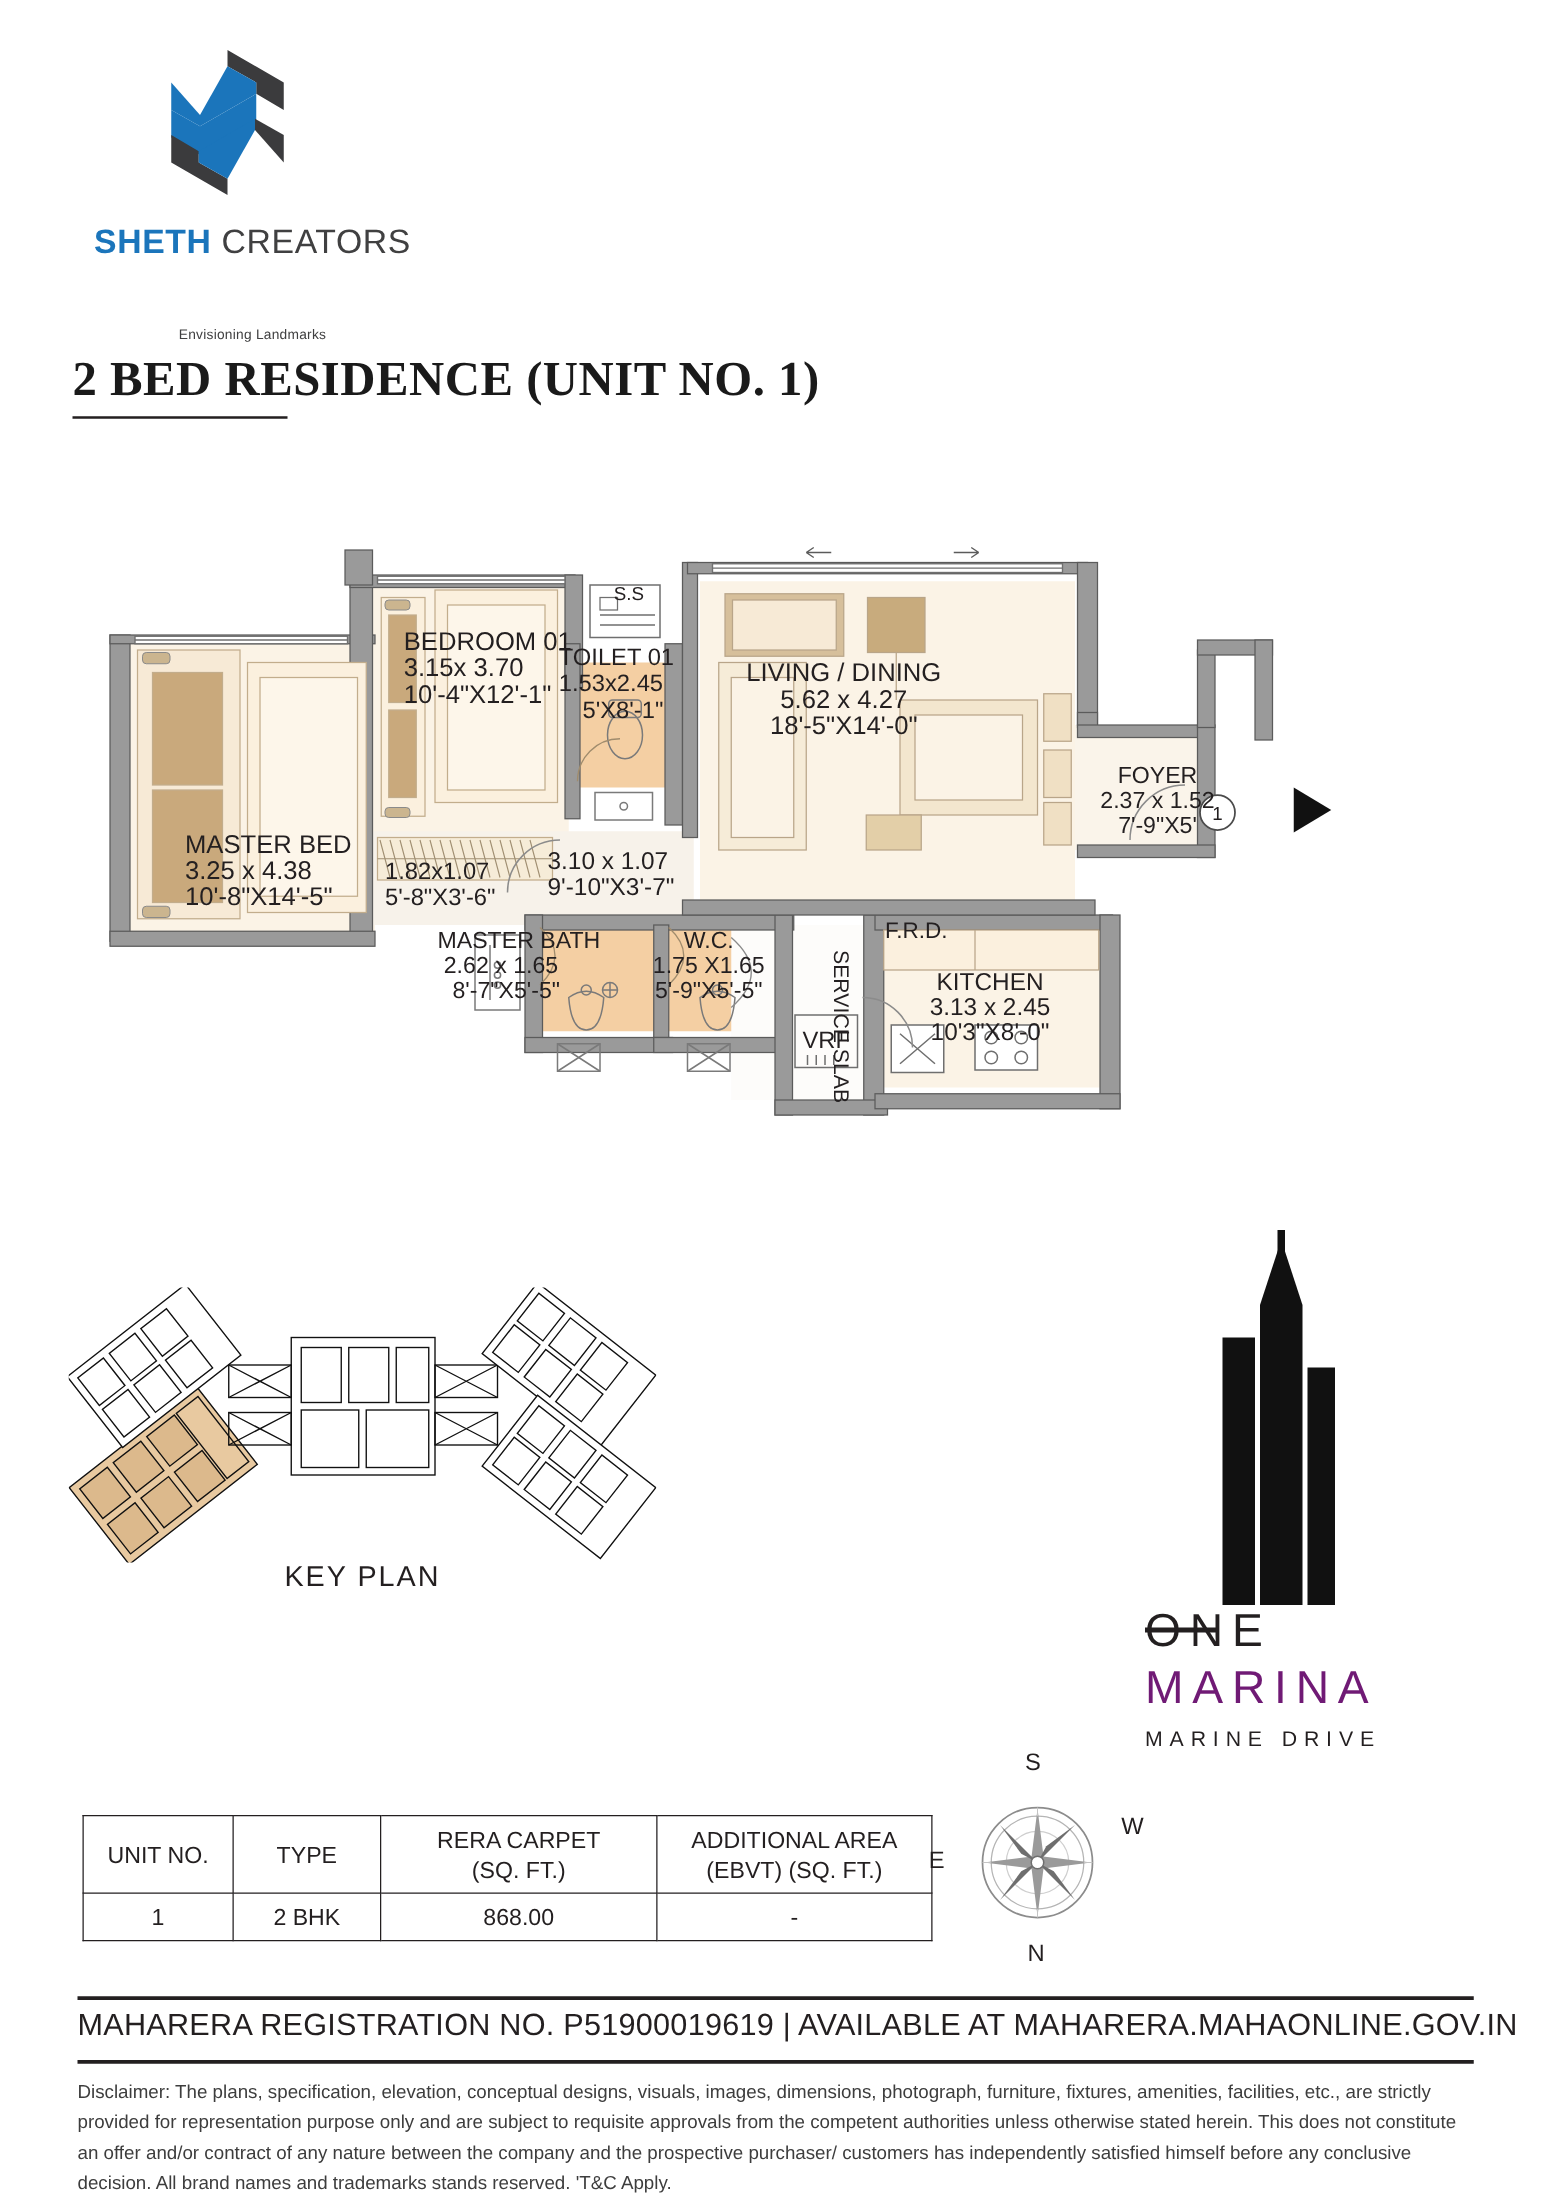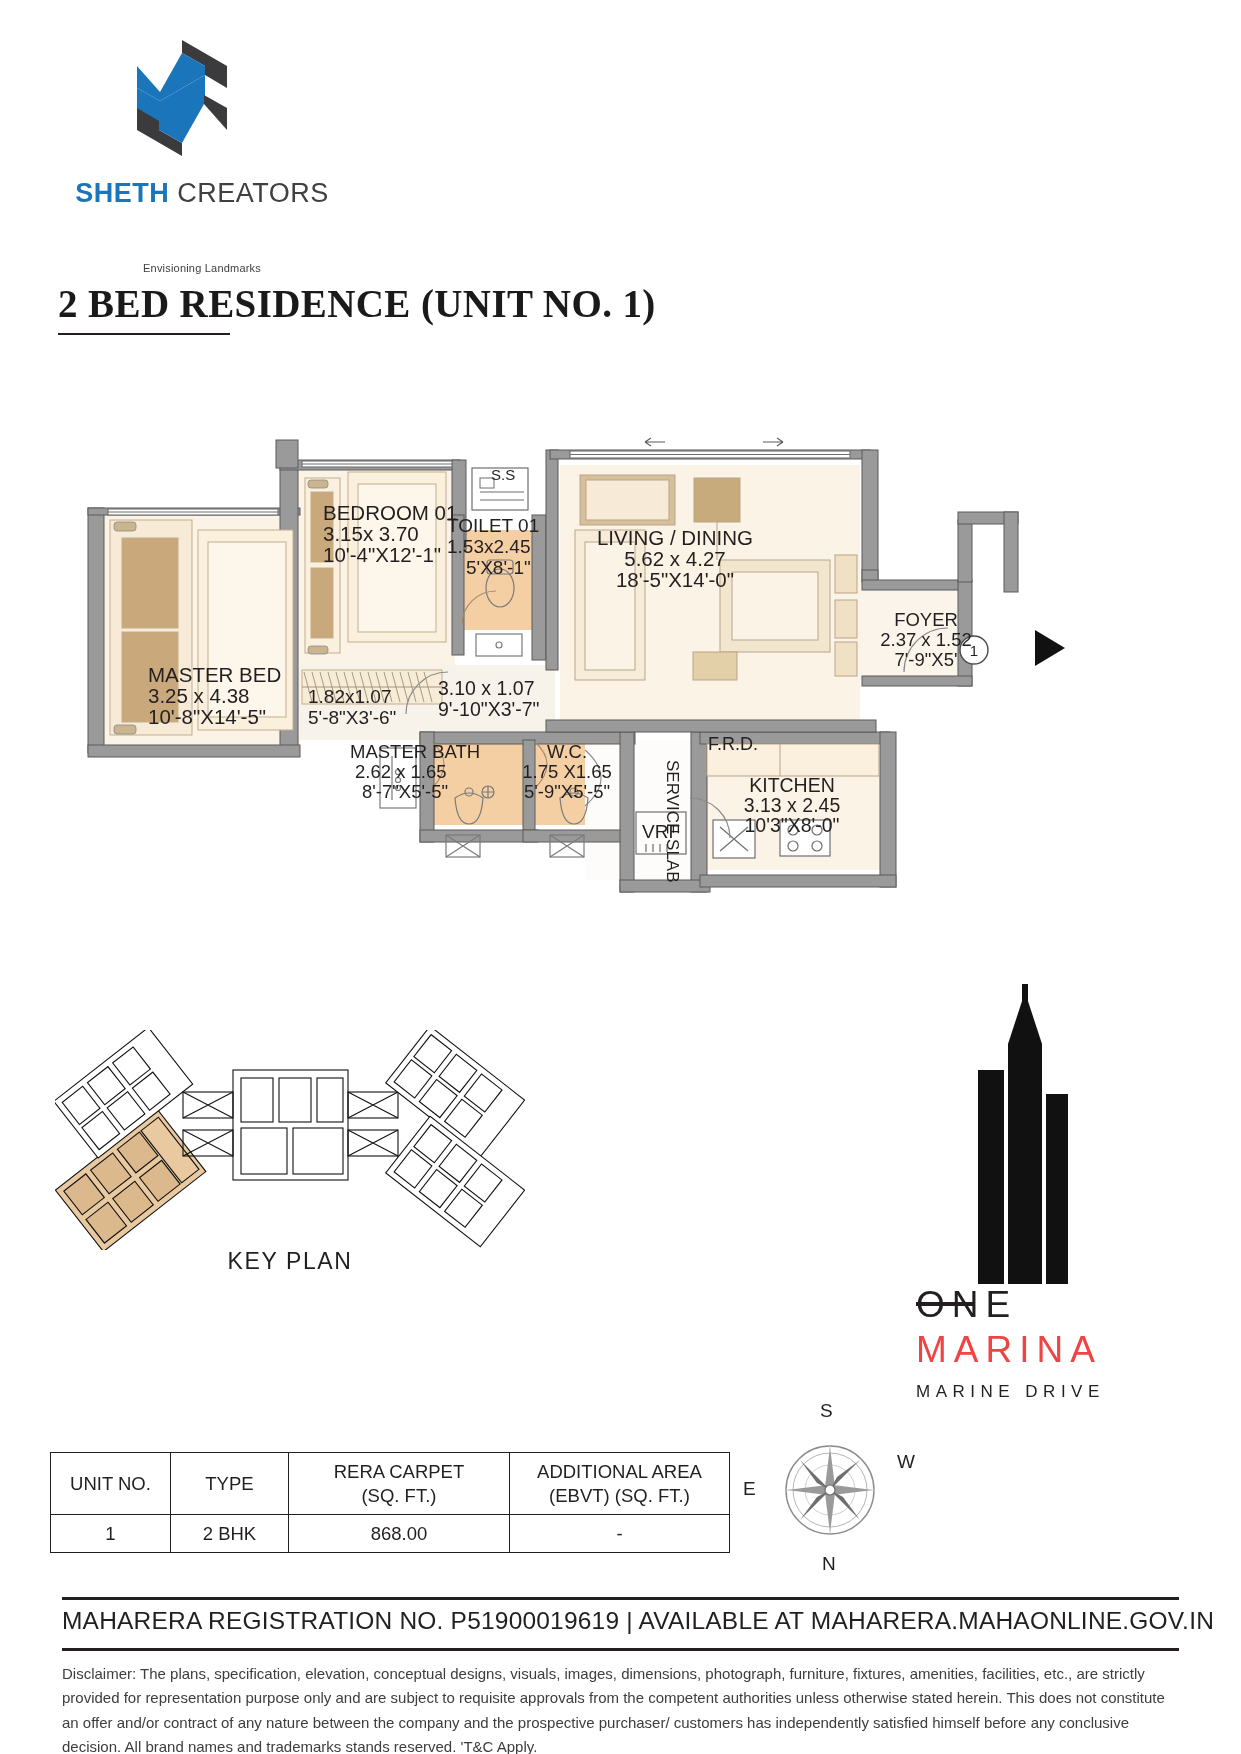--- a/index.html
+++ b/index.html
@@ -47,30 +47,30 @@
   .keyplan-label { position:absolute; left:55px; top:1248px; width:470px; text-align:center;
                    font-size:23px; letter-spacing:1.6px; color:#231f20; }
 
   
   .marina { position:absolute; right:75px; top:984px; width:250px; height:390px; }
   .marina-tower { position:absolute; left:48px; top:0; width:120px; height:300px; }
   .marina-one { position:absolute; left:0; top:300px; width:250px;
                 font-size:37px; letter-spacing:7px; color:#231f20; text-align:left; white-space:nowrap; }
   .marina-rule { position:absolute; left:0; top:318px; width:58px; height:4px; background:#231f20; }
   .marina-marina { position:absolute; left:0; top:345px; width:250px;
-                   font-size:37px; letter-spacing:7px; color:#ef4444; white-space:nowrap; }
+                   font-size:37px; letter-spacing:7px; color:#701a75; white-space:nowrap; }
   .marina-sub { position:absolute; left:0; top:398px; width:250px;
                 font-size:17px; letter-spacing:5.5px; color:#231f20; white-space:nowrap; }
 
   
   .compass { position:absolute; left:765px; top:1425px; width:130px; height:130px; }
   .compass-letter { position:absolute; font-size:19px; color:#231f20; }
 
   
-  .unit-table { position:absolute; left:50px; top:1452px; width:680px;
+  .unit-table { position:absolute; left:66px; top:1452px; width:680px;
                 border-collapse:collapse; }
   .unit-table th, .unit-table td {
     border:1.6px solid #231f20; text-align:center; color:#231f20;
     font-size:18.5px; padding:0; }
   .unit-table th { height:62px; font-weight:400; line-height:1.25; }
   .unit-table td { height:38px; font-weight:400; }
   .col1 { width:122px; } .col2 { width:120px; } .col3 { width:225px; } .col4 { width:223px; }
 
   
   .rera-rule-top { position:absolute; left:62px; top:1597px; width:1117px; height:3px; background:#231f20; }

